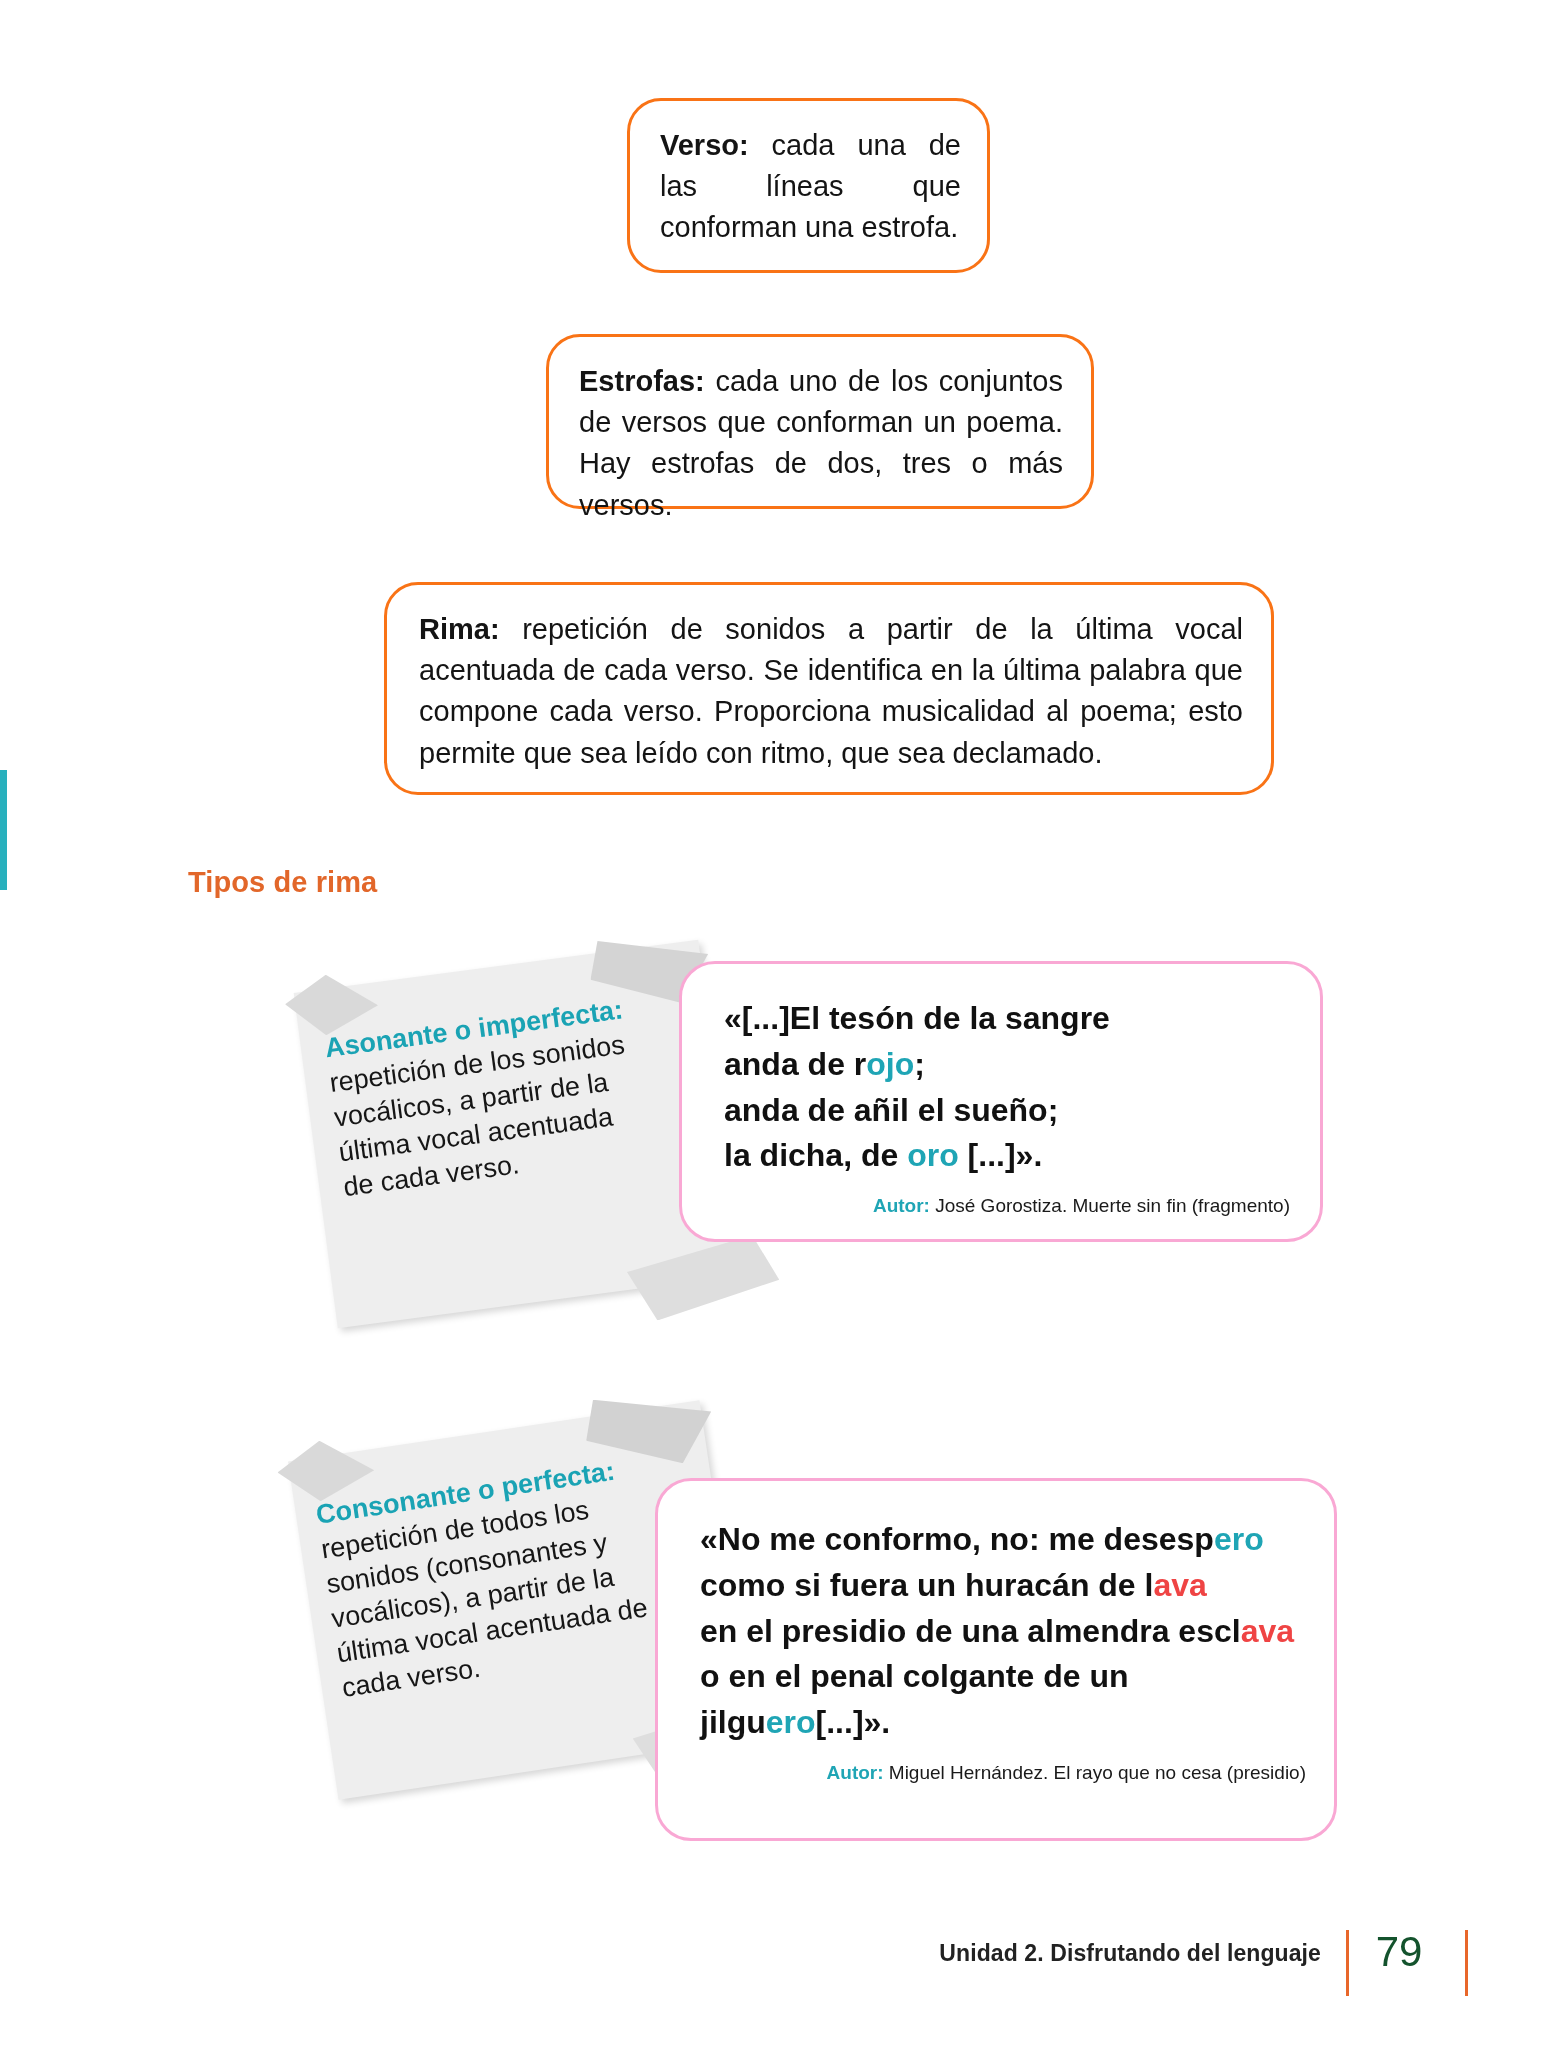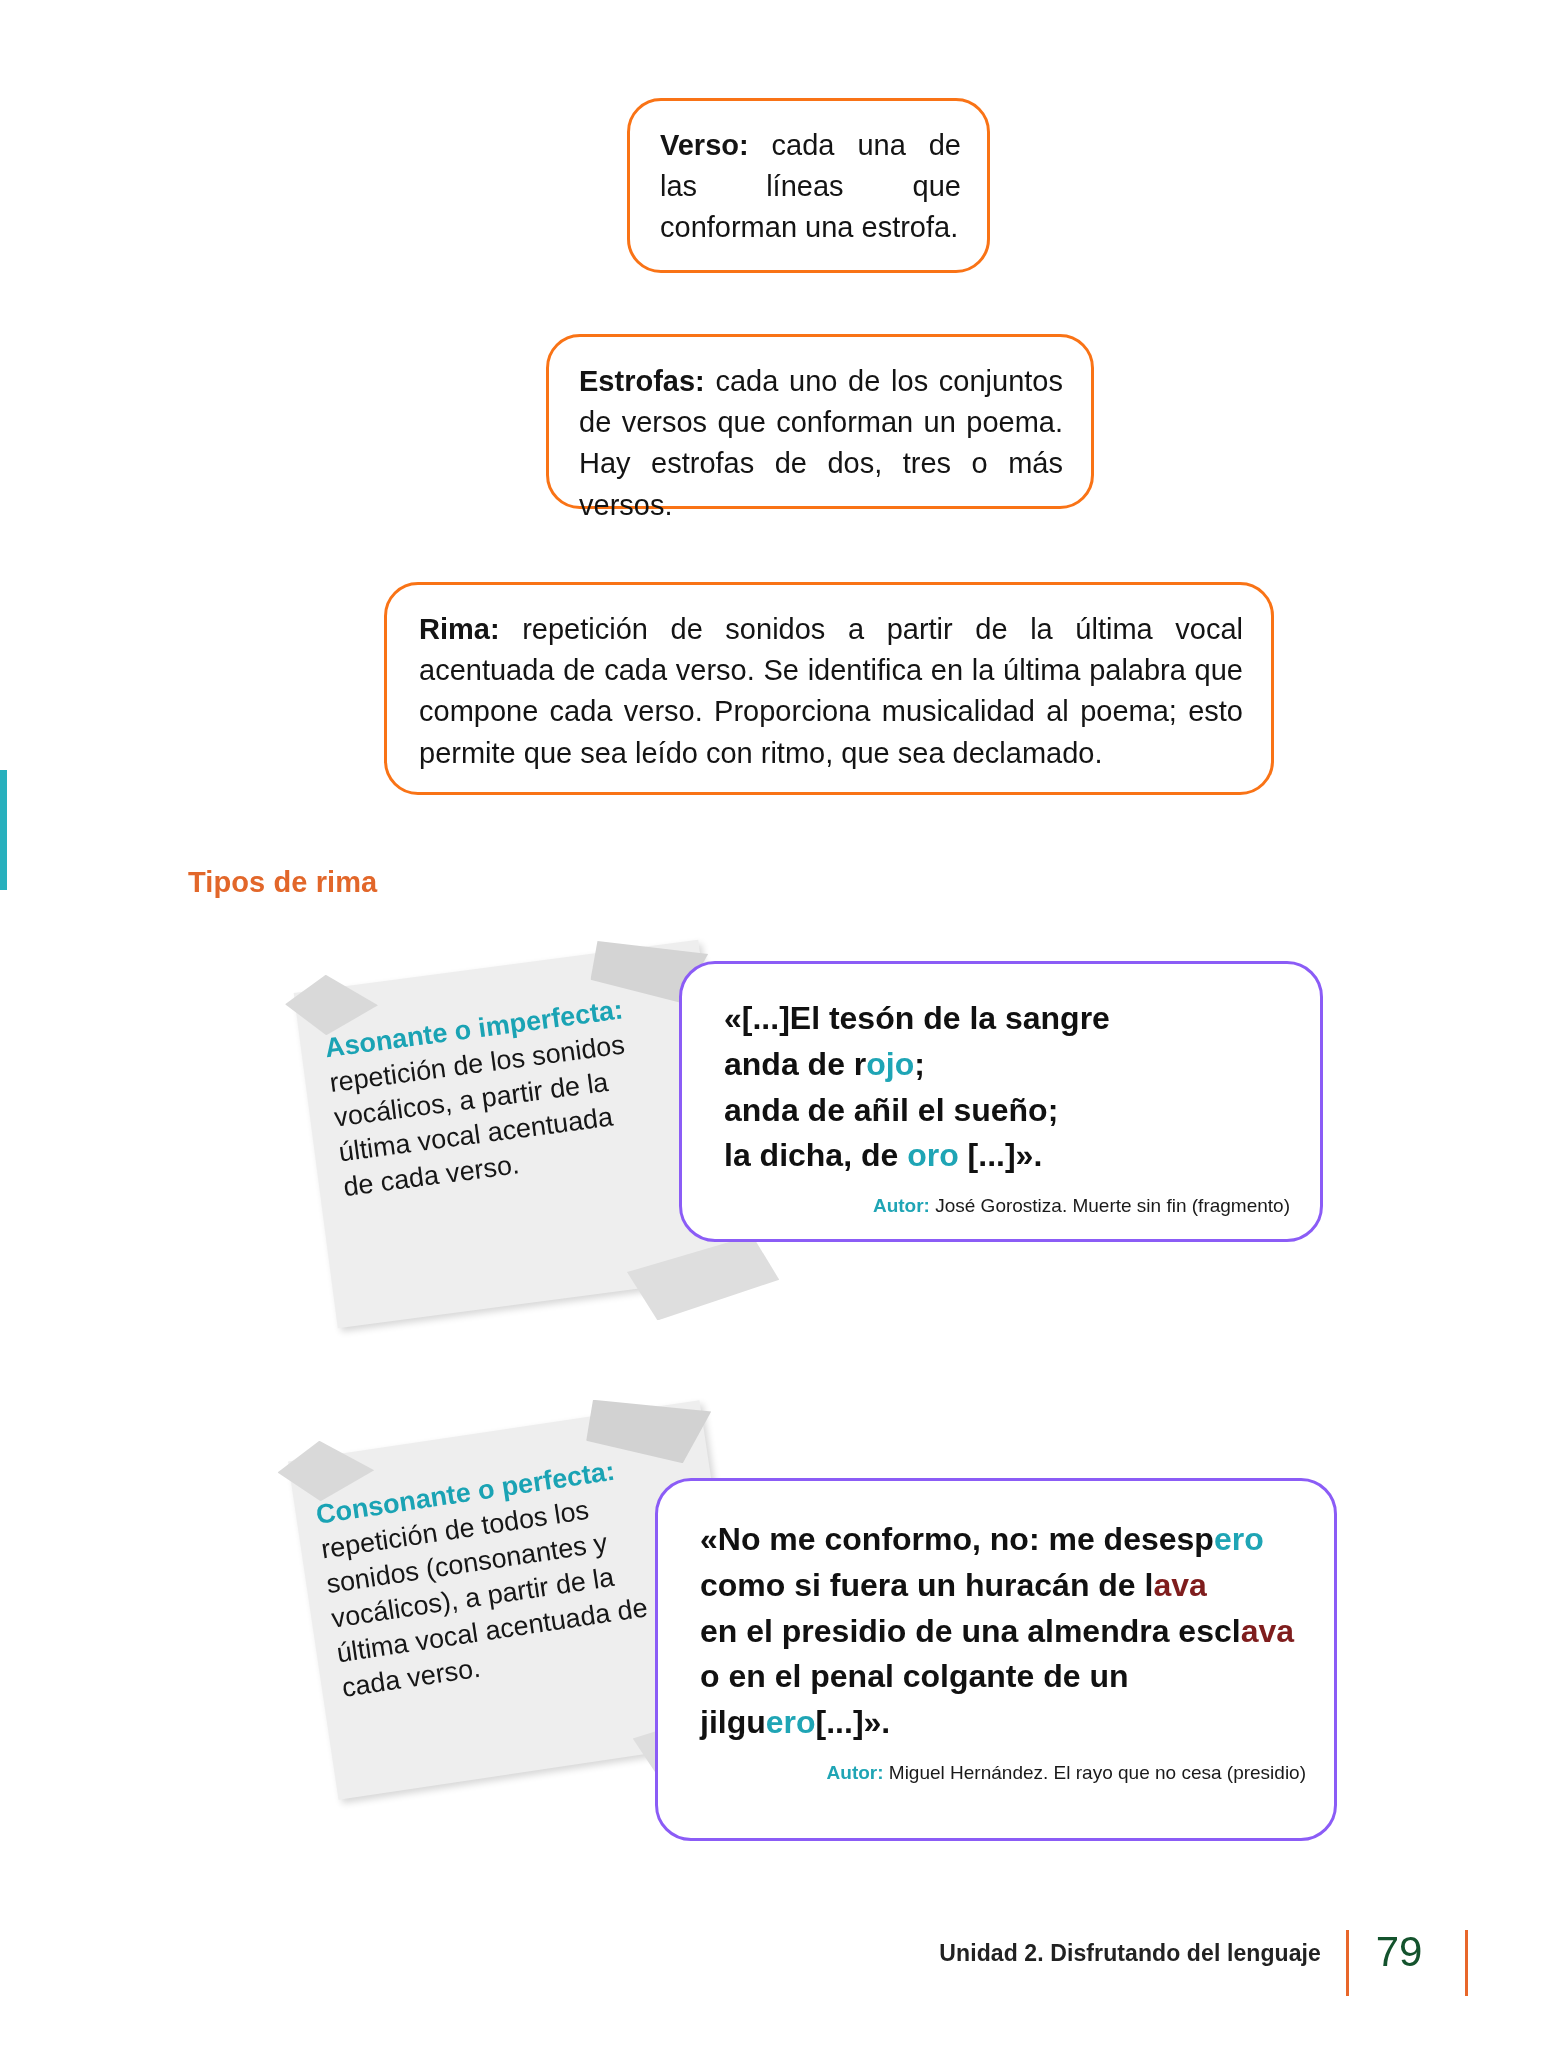--- a/index.html
+++ b/index.html
@@ -93,34 +93,34 @@
     font-size: 29px;
     font-weight: bold;
     color: #e2672a;
     letter-spacing: 0.1px;
   }
 
   
   .quote-callout {
     position: absolute;
     box-sizing: border-box;
-    border: 3px solid #8b5cf6;
+    border: 3px solid #f9a8d4;
     border-radius: 36px;
     background: #ffffff;
     z-index: 3;
   }
   .quote-lines {
     font-size: 32px;
     line-height: 1.43;
     font-weight: bold;
     color: #111111;
     white-space: nowrap;
   }
   .quote-lines .teal { color: #1fa5b5; }
-  .quote-lines .orange { color: #7f1d1d; }
+  .quote-lines .orange { color: #ef4444; }
   .quote-source {
     margin-top: 16px;
     text-align: right;
     font-size: 19px;
     color: #1a1a1a;
     font-weight: normal;
   }
   .quote-source .lbl {
     color: #1fa5b5;
     font-weight: bold;

